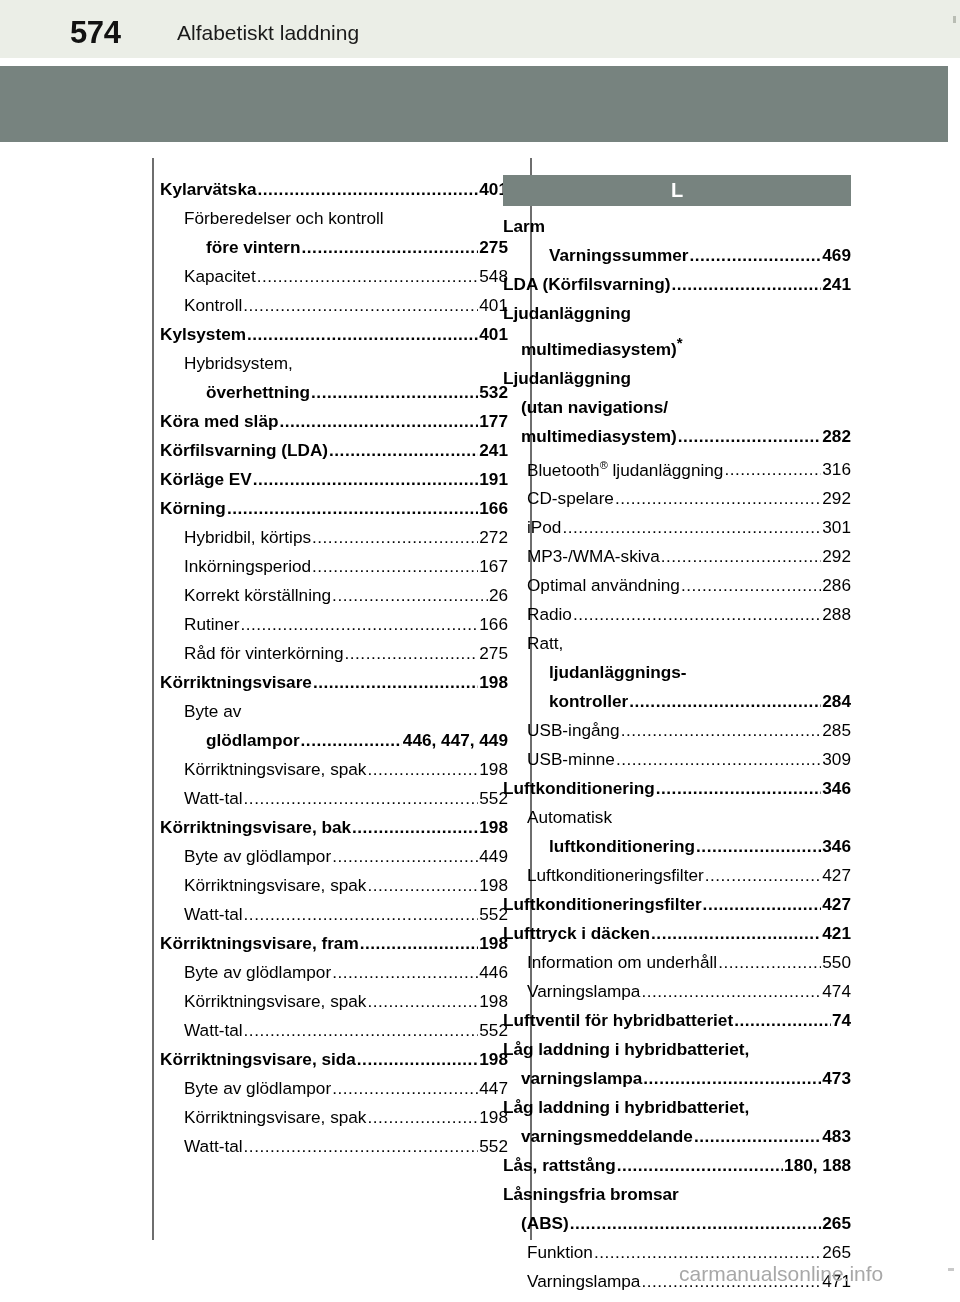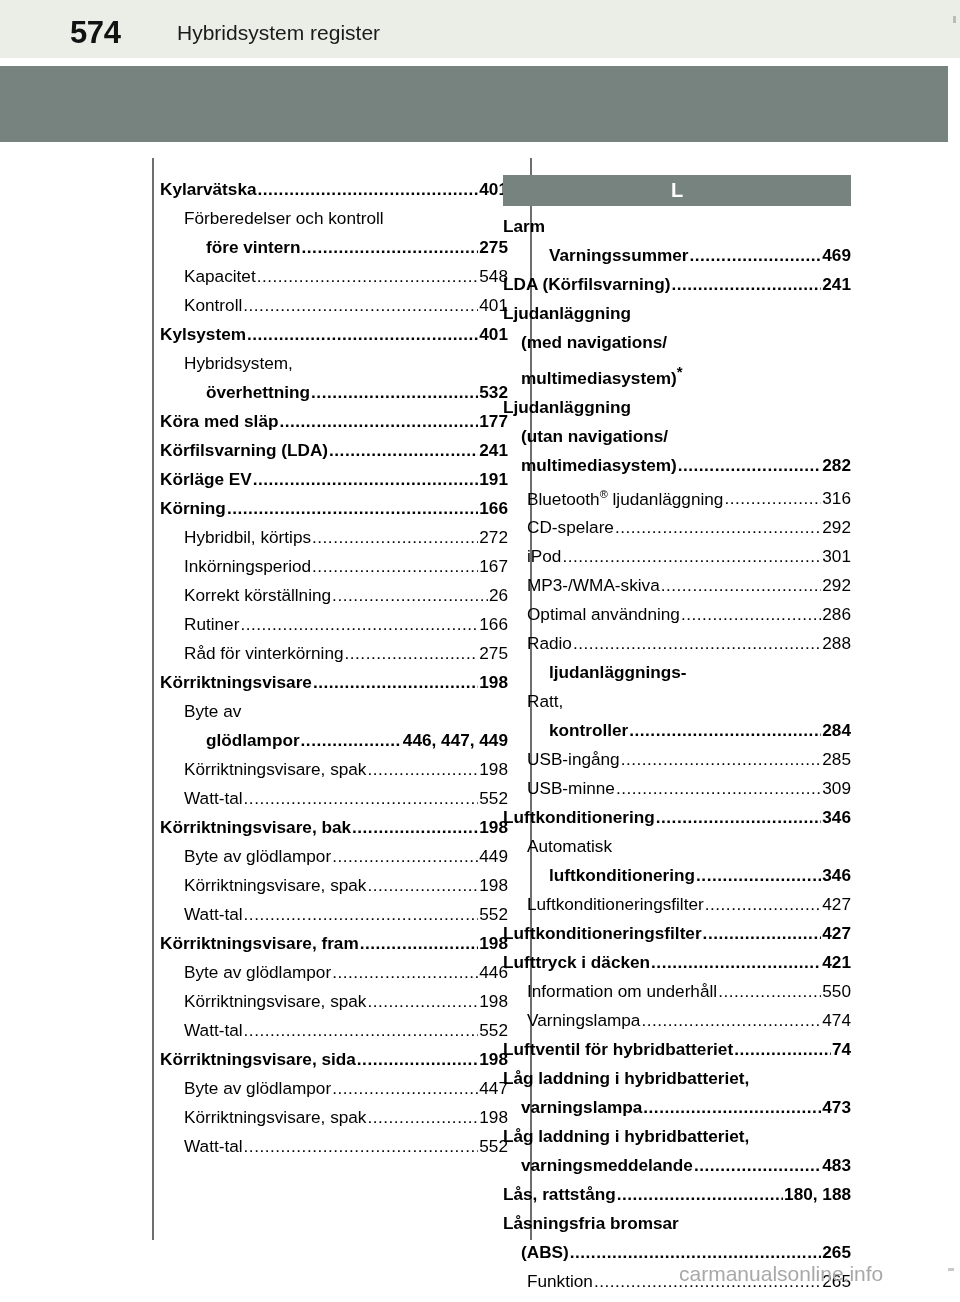--- a/index.html
+++ b/index.html
@@ -149,21 +149,21 @@
     width: 6px;
     height: 3px;
     background: #c9c9c9;
   }
 </style>
 </head>
 <body>
 
 <div class="header-band"></div>
 <div class="page-number">574</div>
-<div class="header-title">Hybridsystem register</div>
+<div class="header-title">Alfabetiskt laddning</div>
 <div class="header-rule"></div>
 <div class="header-block"></div>
 <div class="corner-tick"></div>
 
 <div class="col-rule left"></div>
 <div class="col-rule right"></div>
 
 <div class="column left" id="col-0">
     <div class="entry lvl0">
       <span class="txt">Kylarvätska</span>
@@ -342,23 +342,20 @@
     </div>
     <div class="entry lvl0">
       <span class="txt">LDA (Körfilsvarning) </span>
       <span class="leader"></span>
       <span class="pg">241</span>
     </div>
     <div class="entry lvl0 noleader">
       <span class="txt">Ljudanläggning</span>
     </div>
     <div class="entry lvl1b noleader">
-      <span class="txt">(med navigations/</span>
-    </div>
-    <div class="entry lvl1b noleader">
       <span class="txt">multimediasystem)<sup class="ast">*</sup></span>
     </div>
     <div class="entry lvl0 noleader">
       <span class="txt">Ljudanläggning</span>
     </div>
     <div class="entry lvl1b noleader">
       <span class="txt">(utan navigations/</span>
     </div>
     <div class="entry lvl1b">
       <span class="txt">multimediasystem)</span>
@@ -388,26 +385,26 @@
     <div class="entry lvl1">
       <span class="txt">Optimal användning</span>
       <span class="leader"></span>
       <span class="pg">286</span>
     </div>
     <div class="entry lvl1">
       <span class="txt">Radio </span>
       <span class="leader"></span>
       <span class="pg">288</span>
     </div>
+    <div class="entry lvl1 noleader">
+      <span class="txt">Ratt,</span>
+    </div>
     <div class="entry lvl2 noleader">
       <span class="txt">ljudanläggnings-</span>
     </div>
-    <div class="entry lvl1 noleader">
-      <span class="txt">Ratt,</span>
-    </div>
     <div class="entry lvl2">
       <span class="txt">kontroller</span>
       <span class="leader"></span>
       <span class="pg">284</span>
     </div>
     <div class="entry lvl1">
       <span class="txt">USB-ingång  </span>
       <span class="leader"></span>
       <span class="pg">285</span>
     </div>

